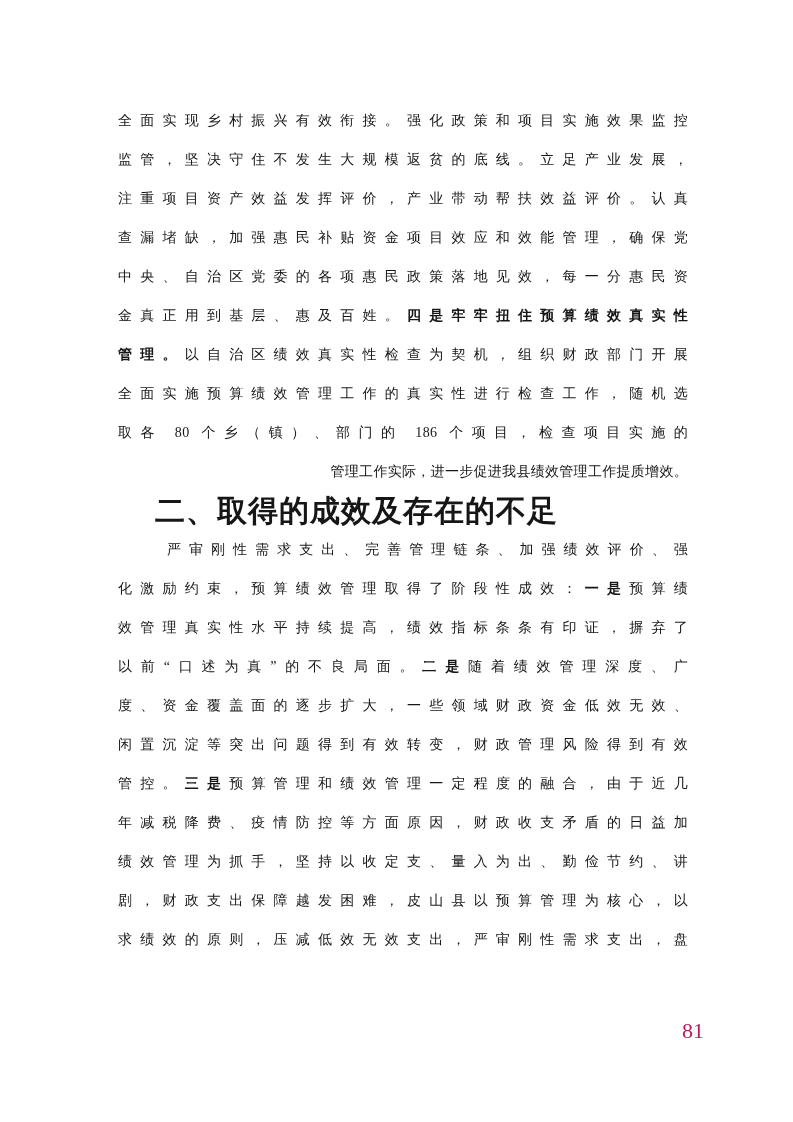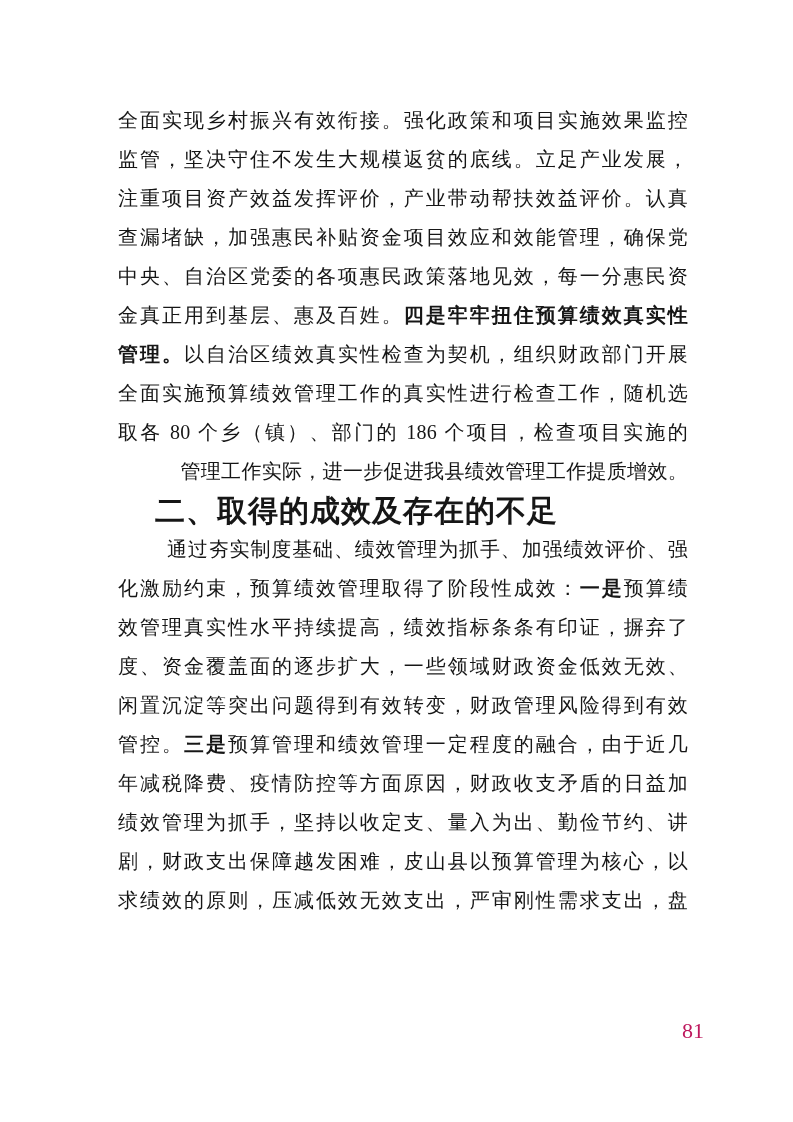--- a/index.html
+++ b/index.html
@@ -16,21 +16,21 @@
     font-family: "Liberation Serif", "DejaVu Serif", serif;
     color: #161616;
   }
   .doc-body {
     position: absolute;
     left: 118px;
     top: 101px;
     width: 570px;
   }
   .line {
-    font-size: 20px;
+    font-size: 14px;
     line-height: 39px;
     text-align: justify;
     text-align-last: justify;
     text-justify: inter-character;
     letter-spacing: 0.3px;
   }
   .line.plain {
     text-align: right;
     text-align-last: auto;
   }
@@ -67,23 +67,24 @@
       <div class="line justify"><span class="seg-r">监管，坚决守住不发生大规模返贫的底线。立足产业发展，</span></div>
       <div class="line justify"><span class="seg-r">注重项目资产效益发挥评价，产业带动帮扶效益评价。认真</span></div>
       <div class="line justify"><span class="seg-r">查漏堵缺，加强惠民补贴资金项目效应和效能管理，确保党</span></div>
       <div class="line justify"><span class="seg-r">中央、自治区党委的各项惠民政策落地见效，每一分惠民资</span></div>
       <div class="line justify"><span class="seg-r">金真正用到基层、惠及百姓。</span><span class="seg-b">四是牢牢扭住预算绩效真实性</span></div>
       <div class="line justify"><span class="seg-b">管理。</span><span class="seg-r">以自治区绩效真实性检查为契机，组织财政部门开展</span></div>
       <div class="line justify"><span class="seg-r">全面实施预算绩效管理工作的真实性进行检查工作，随机选</span></div>
       <div class="line justify"><span class="seg-r">取各 80 个乡（镇）、部门的 186 个项目，检查项目实施的</span></div>
       <div class="line plain"><span class="seg-r">管理工作实际，进一步促进我县绩效管理工作提质增效。</span></div>
       <div class="line heading"><span class="seg-b">二、取得的成效及存在的不足</span></div>
-      <div class="line justify indent"><span class="seg-r">通过夯实制度基础、绩效管理为抓手、加强绩效评价、强</span></div>
+      <div class="line justify indent"><span class="seg-r">严审刚性需求支出、完善管理链条、加强绩效评价、强</span></div>
       <div class="line justify"><span class="seg-r">化激励约束，预算绩效管理取得了阶段性成效：</span><span class="seg-b">一是</span><span class="seg-r">预算绩</span></div>
       <div class="line justify"><span class="seg-r">效管理真实性水平持续提高，绩效指标条条有印证，摒弃了</span></div>
+      <div class="line justify"><span class="seg-r">以前“口述为真”的不良局面。</span><span class="seg-b">二是</span><span class="seg-r">随着绩效管理深度、广</span></div>
       <div class="line justify"><span class="seg-r">度、资金覆盖面的逐步扩大，一些领域财政资金低效无效、</span></div>
       <div class="line justify"><span class="seg-r">闲置沉淀等突出问题得到有效转变，财政管理风险得到有效</span></div>
       <div class="line justify"><span class="seg-r">管控。</span><span class="seg-b">三是</span><span class="seg-r">预算管理和绩效管理一定程度的融合，由于近几</span></div>
       <div class="line justify"><span class="seg-r">年减税降费、疫情防控等方面原因，财政收支矛盾的日益加</span></div>
       <div class="line justify"><span class="seg-r">绩效管理为抓手，坚持以收定支、量入为出、勤俭节约、讲</span></div>
       <div class="line justify"><span class="seg-r">剧，财政支出保障越发困难，皮山县以预算管理为核心，以</span></div>
       <div class="line justify"><span class="seg-r">求绩效的原则，压减低效无效支出，严审刚性需求支出，盘</span></div>
     </div>
   <div class="page-num">81</div>
 </div>

